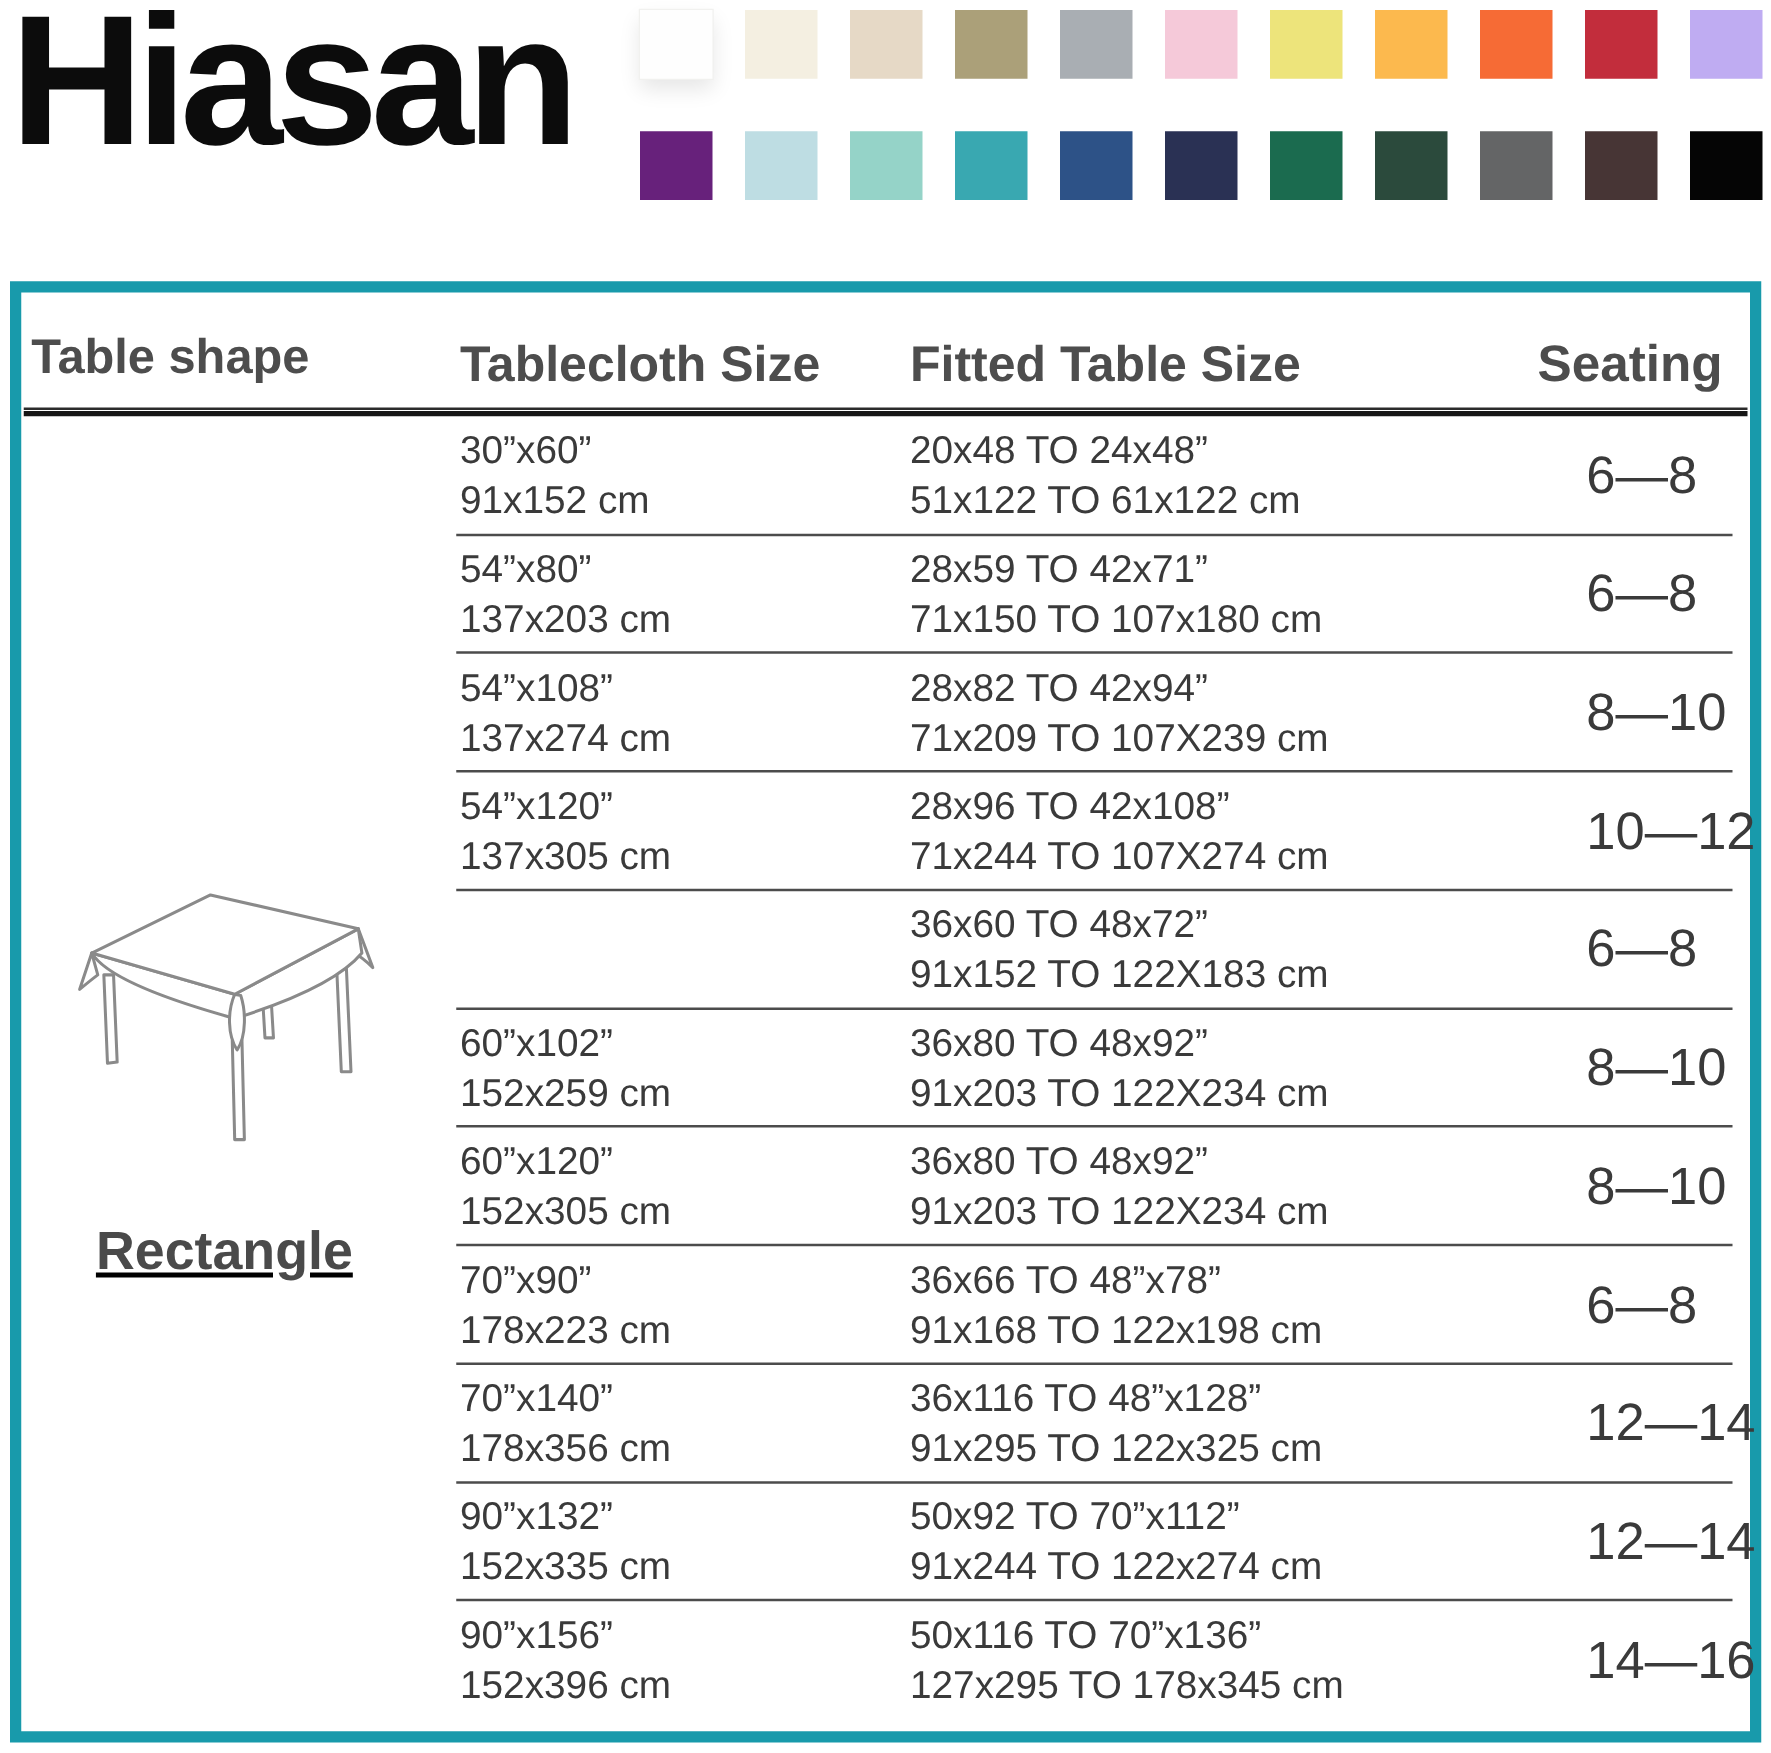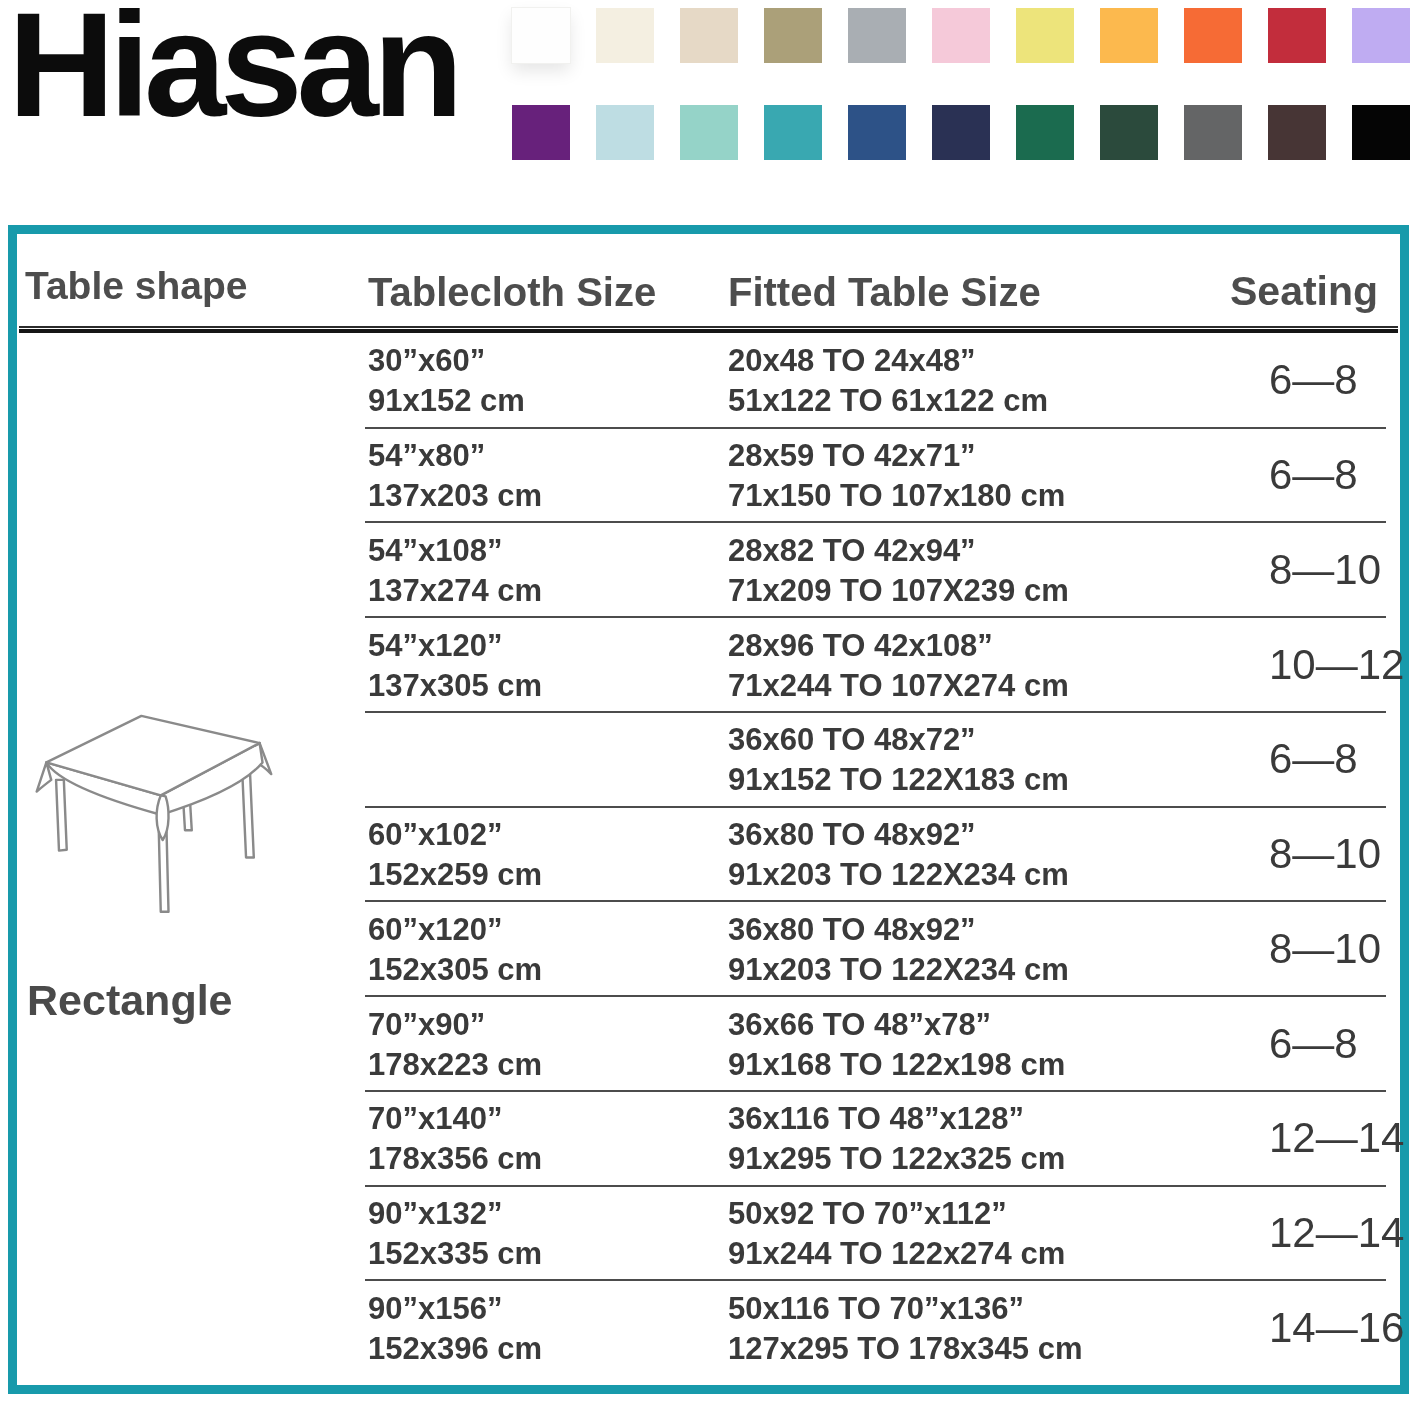--- a/index.html
+++ b/index.html
@@ -33,34 +33,34 @@
   .hdr-shape{left:8px;top:30px;font-size:39px;}
   .hdr-tc{left:351px;top:36px;font-size:40px;}
   .hdr-fit{left:711px;top:36px;font-size:40px;}
   .hdr-seat{left:1213px;top:34px;font-size:41px;}
   .header-rule{
     position:absolute;left:2px;right:2px;top:92px;height:7px;
     background:linear-gradient(#2b2b2b 0 2px,#ffffff 2px 3px,#161616 3px 7px);
   }
 
   
-  .shape-col{position:absolute;left:10px;top:452px;width:305px;}
+  .shape-col{position:absolute;left:10px;top:452px;width:305px;text-align:center;text-decoration:underline;}
   .shape-col svg{width:252px;height:244px;}
   .shape-label{margin-top:42px;font-size:43px;font-weight:700;color:#4a4a4a;}
 
   
   .rows{
     position:absolute;left:348px;right:14px;top:99px;bottom:10px;
     display:flex;flex-direction:column;
   }
   .trow{flex:1;position:relative;}
   .cell{position:absolute;top:50%;transform:translateY(-50%);}
   .tcsize{left:3px;}
   .fitted{left:363px;}
-  .ln{font-size:31px;color:#3a3a3a;white-space:nowrap;line-height:1;font-weight:bold;}
+  .ln{font-size:31px;color:#3a3a3a;white-space:nowrap;line-height:1;}
   .ln + .ln{margin-top:9px;}
   .seating{
     left:904px;width:170px;text-align:left;
     font-size:42px;color:#3a3a3a;white-space:nowrap;
   }
   .row-divider{
     position:absolute;left:0;right:0;bottom:-1px;height:2px;background:#4c4c4c;
   }
 </style>
 </head>

